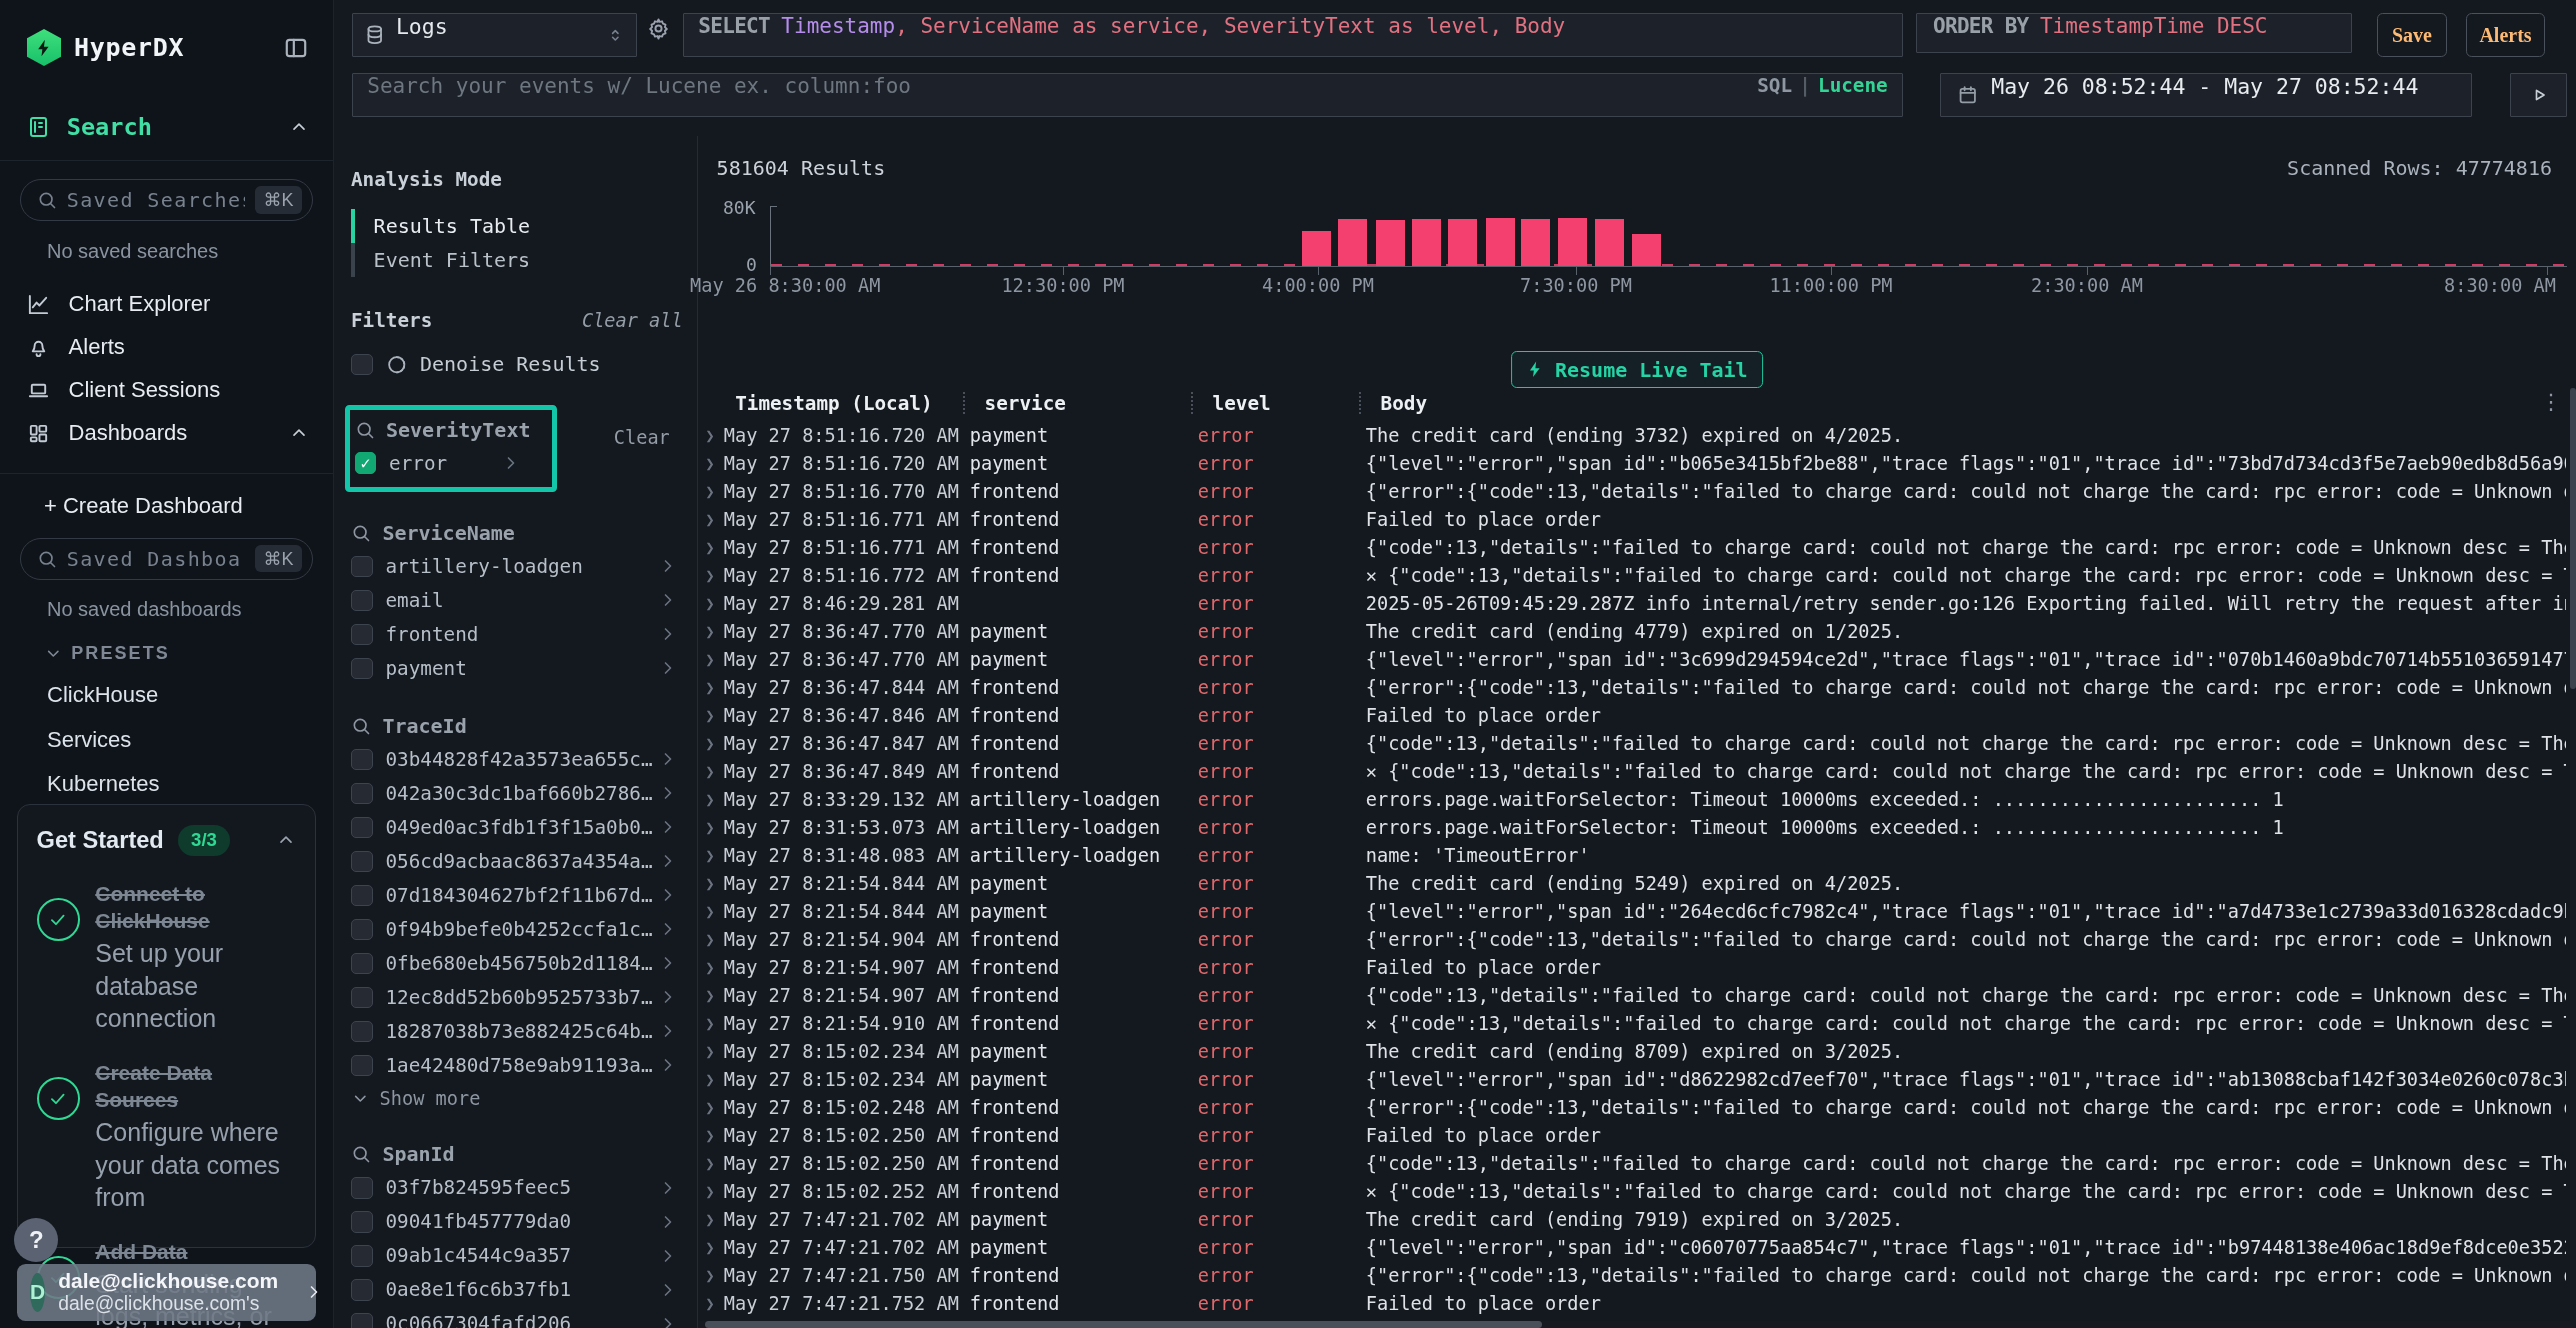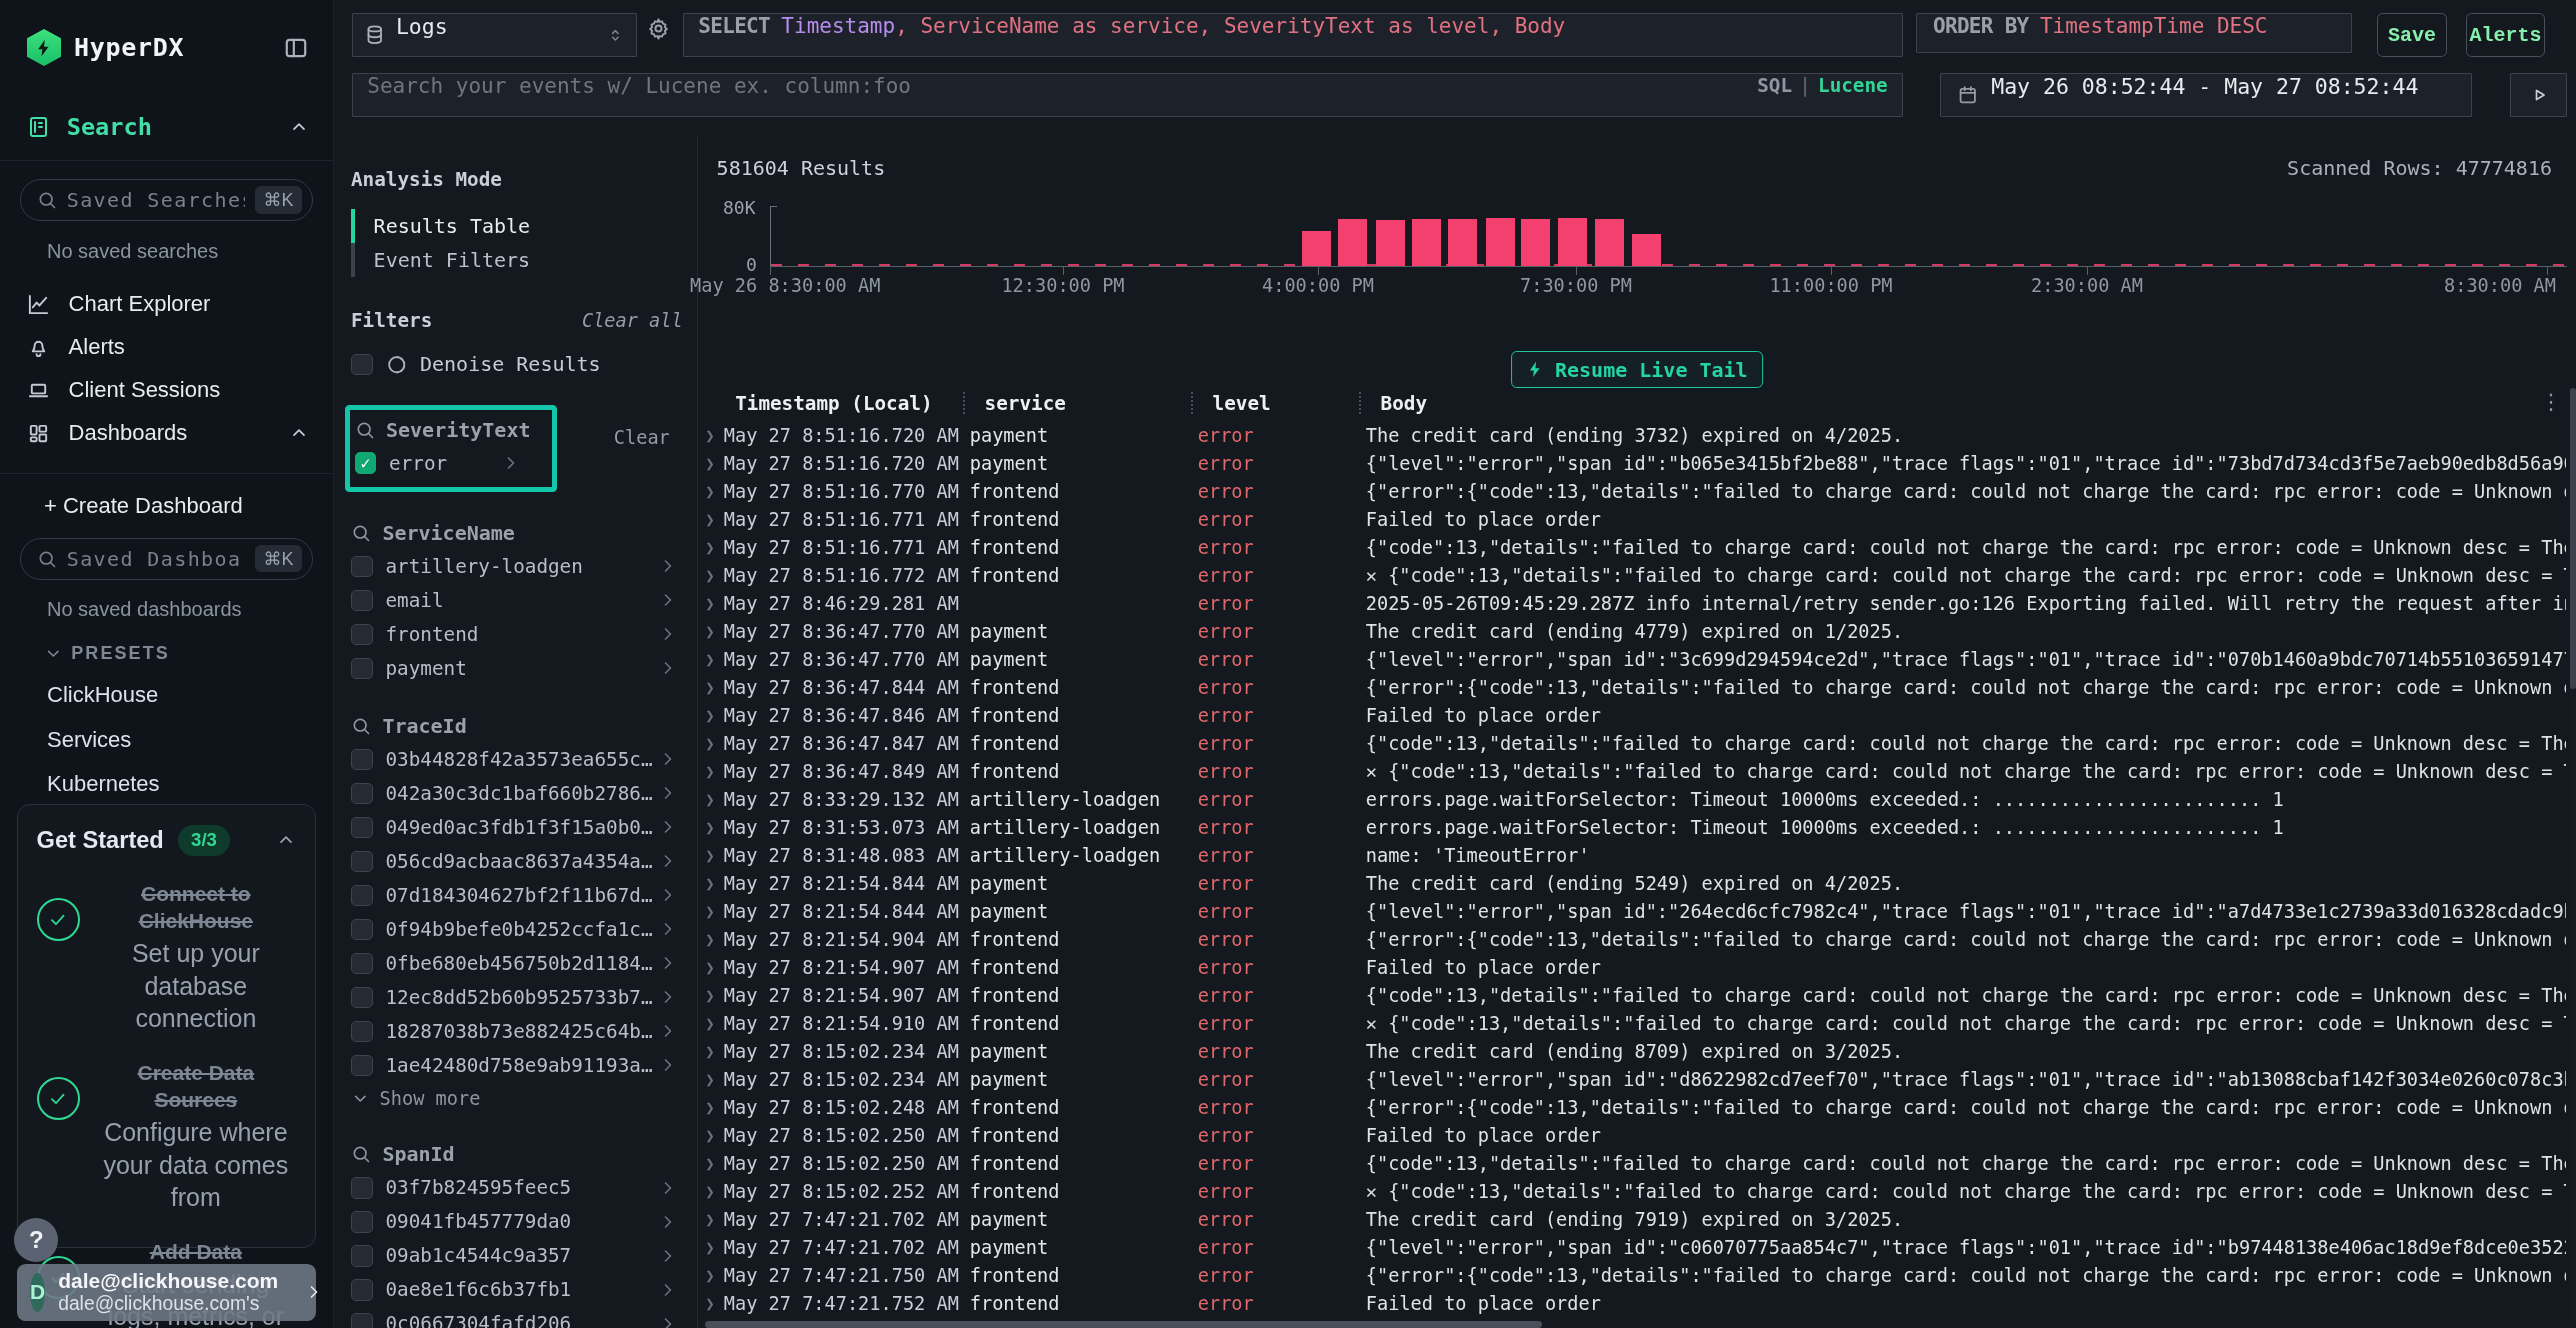--- a/index.html
+++ b/index.html
@@ -29,21 +29,21 @@
   .muted-line{color:#8a94a0;font-size:20px;margin:18.6px 0 0 47px;}
   .nav-list{margin-top:20px;}
   .nav-item{display:flex;align-items:center;gap:18.6px;height:43px;padding:0 24px 0 27px;color:#e8ecf2;font-size:22px;}
   .nav-item .ic{color:#c3cad3;}
   .nav-item .spacer{flex:1;}
   .create-dash{display:flex;align-items:center;gap:11.4px;margin:18.6px 0 0 44px;font-size:22px;color:#e8ecf2;}
   .presets-head{display:flex;align-items:center;gap:8.6px;margin:21.5px 0 0 44px;color:#7f8894;font-size:18px;letter-spacing:2.1px;font-weight:bold;}
   .preset-link{margin:18.6px 0 0 47px;font-size:22px;color:#dde3ea;}
   .team-settings{display:flex;align-items:center;gap:18.6px;margin:43px 0 0 27px;font-size:23px;color:#e8ecf2;}
   .team-settings .ic{color:#b9c1cb;}
-  .gs-card{position:absolute;left:17px;right:17px;top:804px;height:444px;border:1.4px solid #2b323b;border-radius:13px;background:#13181f;box-sizing:border-box;padding:20px 18.6px;text-align:center;}
+  .gs-card{position:absolute;left:17px;right:17px;top:804px;height:444px;border:1.4px solid #2b323b;border-radius:13px;background:#13181f;box-sizing:border-box;padding:20px 18.6px;}
   .gs-head{display:flex;align-items:center;gap:14.3px;}
   .gs-title{font-size:23.6px;font-weight:bold;color:#e3e9f0;}
   .gs-badge{background:#0f3b2c;color:#2fd993;font-weight:bold;font-size:18.6px;border-radius:715px;padding:4.3px 13px;}
   .gs-head .spacer{flex:1;}
   .gs-item{display:flex;gap:15.7px;margin-top:24px;align-items:flex-start;}
   .gs-check{width:39px;height:39px;border:2.1px solid #2fd993;border-radius:50%;color:#2fd993;display:flex;align-items:center;justify-content:center;flex:0 0 auto;margin-top:18.6px;}
   .gs-item-title{font-size:21px;font-weight:bold;color:#7d8793;text-decoration:line-through;line-height:1.3;}
   .gs-item-sub{font-size:25px;color:#97a1ad;line-height:1.3;margin-top:2.9px;}
   .help-fab{position:absolute;left:14.3px;bottom:66px;width:44px;height:44px;border-radius:50%;background:#5b6372;color:#eef1f5;font-size:24px;font-weight:bold;display:flex;align-items:center;justify-content:center;}
   .user-pill{position:absolute;left:17px;right:17px;bottom:7.2px;height:57px;background:rgba(112,121,134,.88);border-radius:8.6px;display:flex;align-items:center;gap:13px;padding:0 13px;box-sizing:border-box;}
@@ -56,21 +56,21 @@
   .topbar{position:absolute;left:334px;top:0;right:0;height:136px;}
   .box{position:absolute;background:var(--input);border:1.4px solid var(--border);border-radius:1px;box-sizing:border-box;display:flex;}
   .src-select{left:18px;top:13px;width:285px;height:44px;padding:0 11.4px;gap:10px;color:#e5e9ee;}
   .src-select .lbl{font-family:var(--mono);font-size:21.5px;flex:1;}
   .gearbtn{position:absolute;left:313px;top:17px;color:#99a2ad;}
   .sql-box{left:349px;top:13px;width:1220px;height:44px;padding:0 14.3px;font-family:var(--mono);font-size:21px;white-space:nowrap;overflow:hidden;}
   .kw{color:#9aa0a8;font-weight:bold;letter-spacing:-0.7px;margin-right:11.4px;}
   .fld-purple{color:var(--purple);}
   .fld-salmon{color:var(--salmon);}
   .order-box{left:1582px;top:13px;width:436px;height:40px;padding:0 16px;font-family:var(--mono);font-size:21px;white-space:nowrap;overflow:hidden;}
-  .btn{position:absolute;border:1.4px solid #4a515a;border-radius:5.7px;background:transparent;color:#86efac;font-family:Liberation Mono, monospace;font-size:20px;font-weight:bold;display:flex;align-items:center;justify-content:center;box-sizing:border-box;}
+  .btn{position:absolute;border:1.4px solid #4a515a;border-radius:5.7px;background:transparent;color:#fdba74;font-family:Liberation Serif, serif;font-size:20px;font-weight:bold;display:flex;align-items:center;justify-content:center;box-sizing:border-box;}
   .save-btn{left:2043px;top:13px;width:70px;height:44px;}
   .alerts-btn{left:2132px;top:13px;width:79px;height:44px;}
   .search-box{left:18px;top:73px;width:1551px;height:44px;padding:0 14.3px;gap:13px;}
   .search-box .ph{font-family:var(--mono);font-size:21px;color:#6e7680;flex:1;white-space:nowrap;overflow:hidden;}
   .langtoggle{font-family:var(--mono);font-size:19.3px;color:#8f98a2;white-space:nowrap;font-weight:bold;}
   .langtoggle .sep{color:#555c66;margin:0 7.2px;}
   .langtoggle .lucene{color:#33d495;}
   .date-box{left:1606px;top:73px;width:532px;height:44px;padding:0 15.7px;gap:13px;color:#e8ecf0;font-family:var(--mono);font-size:21.5px;white-space:nowrap;}
   .date-box .ic{color:#949ca6;}
   .play-btn{left:2176px;top:73px;width:57px;height:44px;color:#c8cfd6;}

